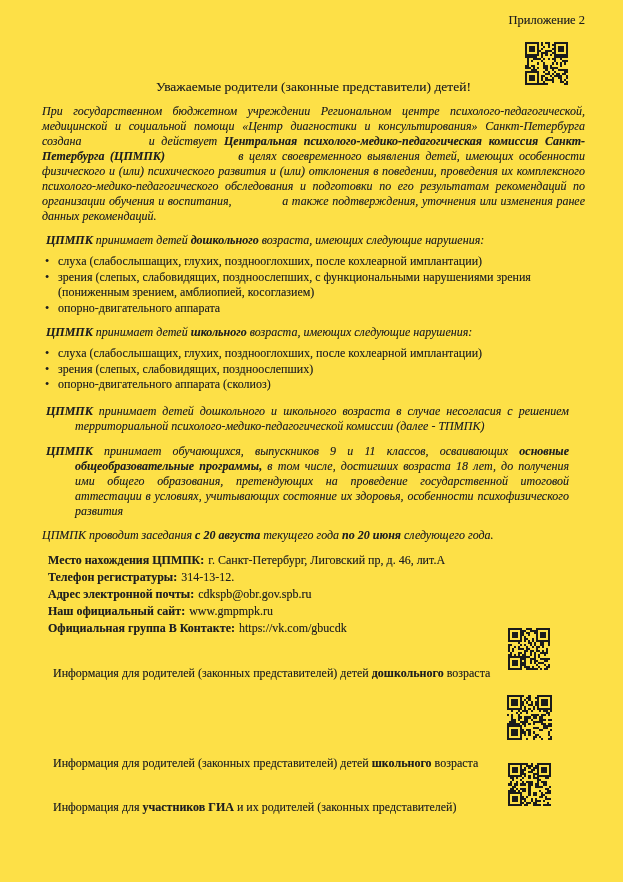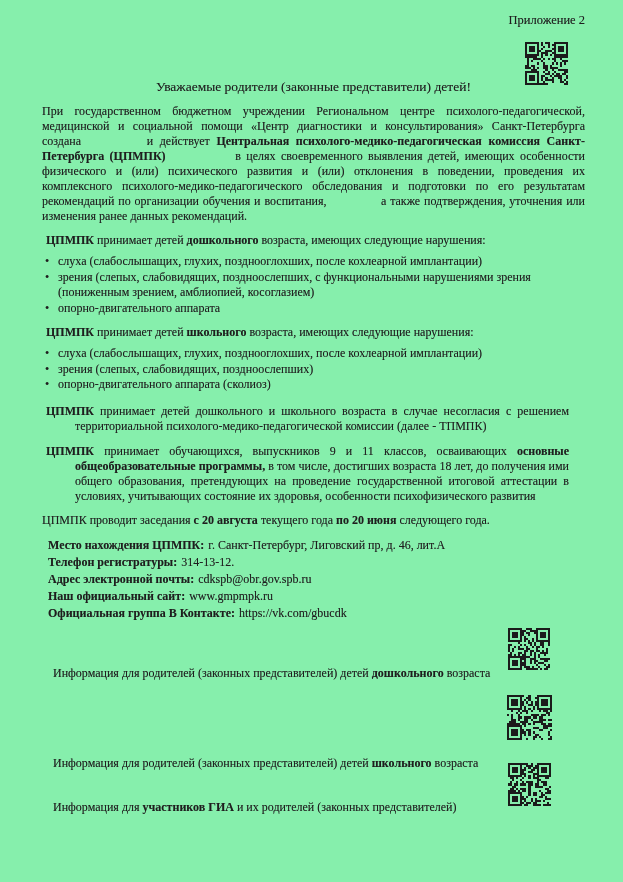--- a/index.html
+++ b/index.html
@@ -1,28 +1,28 @@
 <!DOCTYPE html>
 <html lang="ru"><head>
 <meta charset="utf-8">
 <style>
   html,body{margin:0;padding:0;background:#e8e8e8;}
   .page{
     position:relative;
     width:623px;height:882px;
     margin:0 auto;
-    background:#86efac;
+    background:#fde047;
     font-family:"Liberation Serif","DejaVu Serif",serif;
     font-size:12px;line-height:15px;
     color:#1e1e1e;
     overflow:hidden;
     text-shadow:0 0 .5px rgba(50,50,50,.45);
   }
   .content{padding:13px 38px 0 42px;}
-  p{margin:0;}
+  p{margin:0;font-style:italic;}
   .b{font-weight:bold;}
   .corner{text-align:right;font-size:12.5px;}
   .heading{margin-top:50px;text-align:center;font-size:13.5px;line-height:17px;}
   .intro{margin-top:9px;text-align:justify;}
   .hang{margin:9px 16px 0 33px;text-indent:-29px;text-align:justify;}
   .mt11{margin-top:11px;}
   .mt10{margin-top:10px;}
   .blist{list-style:none;margin:6px 0 0;padding:0 0 0 3px;}
   .blist li{position:relative;padding-left:13px;line-height:15.5px;}
   .blist li::before{content:"\2022";position:absolute;left:0;top:0;}

